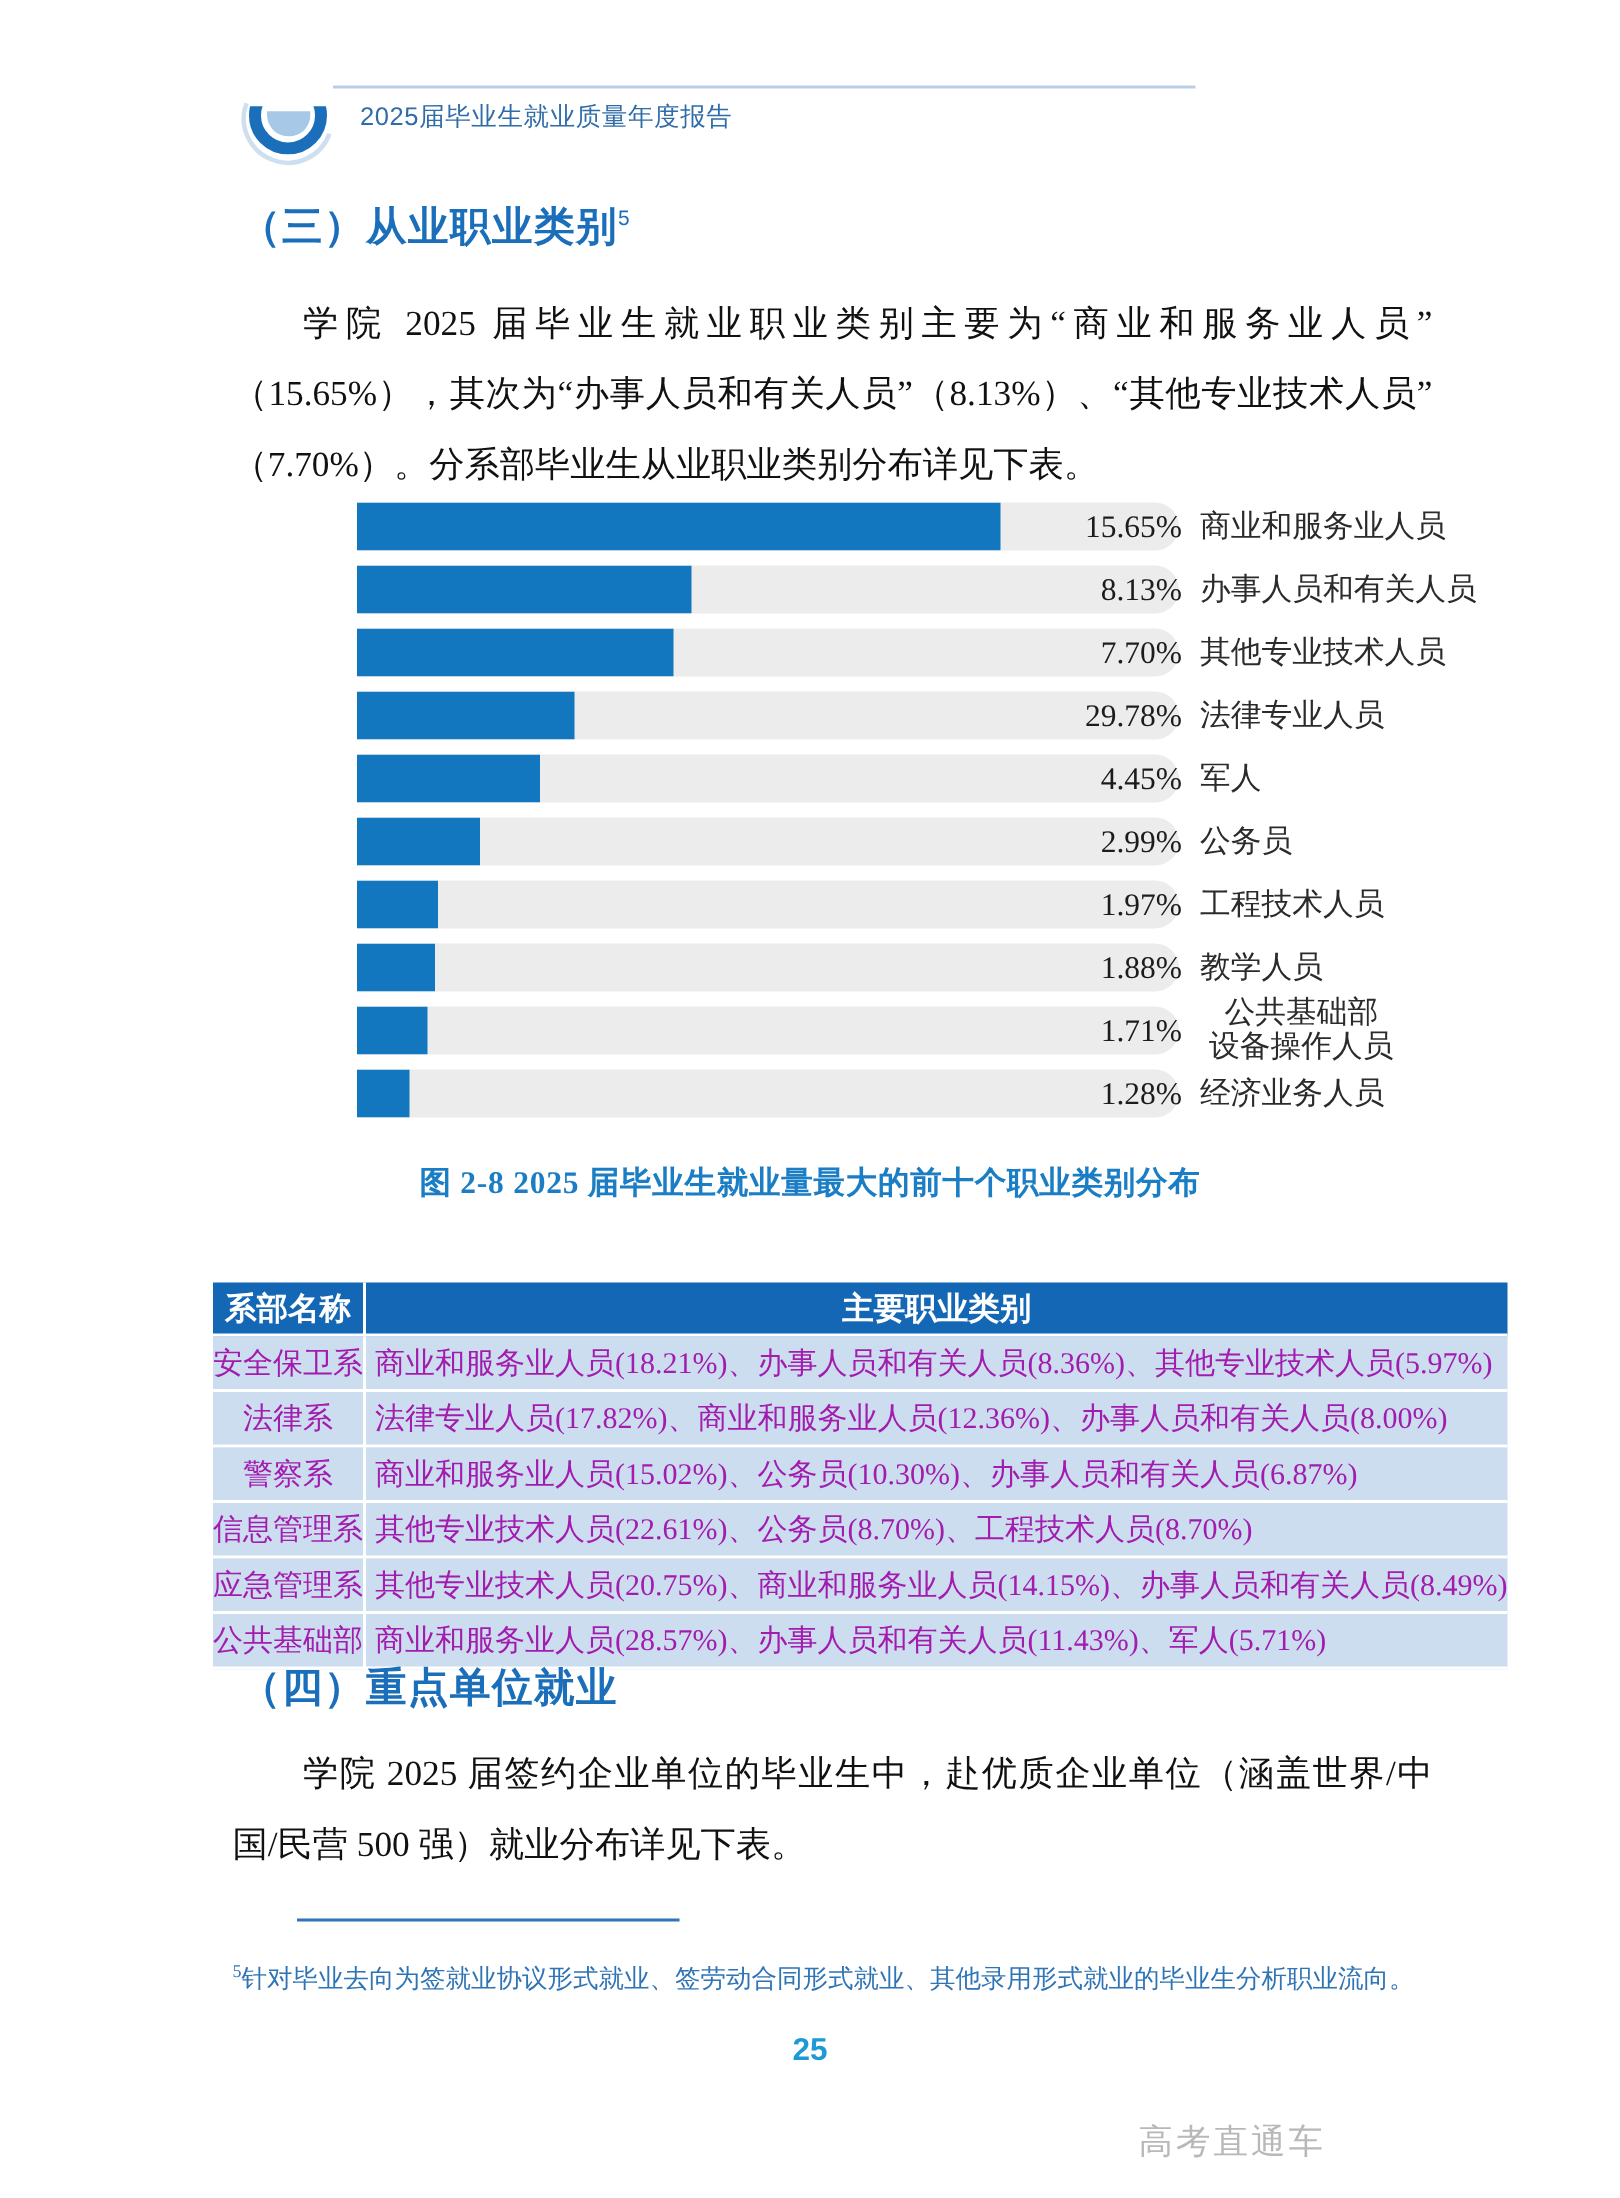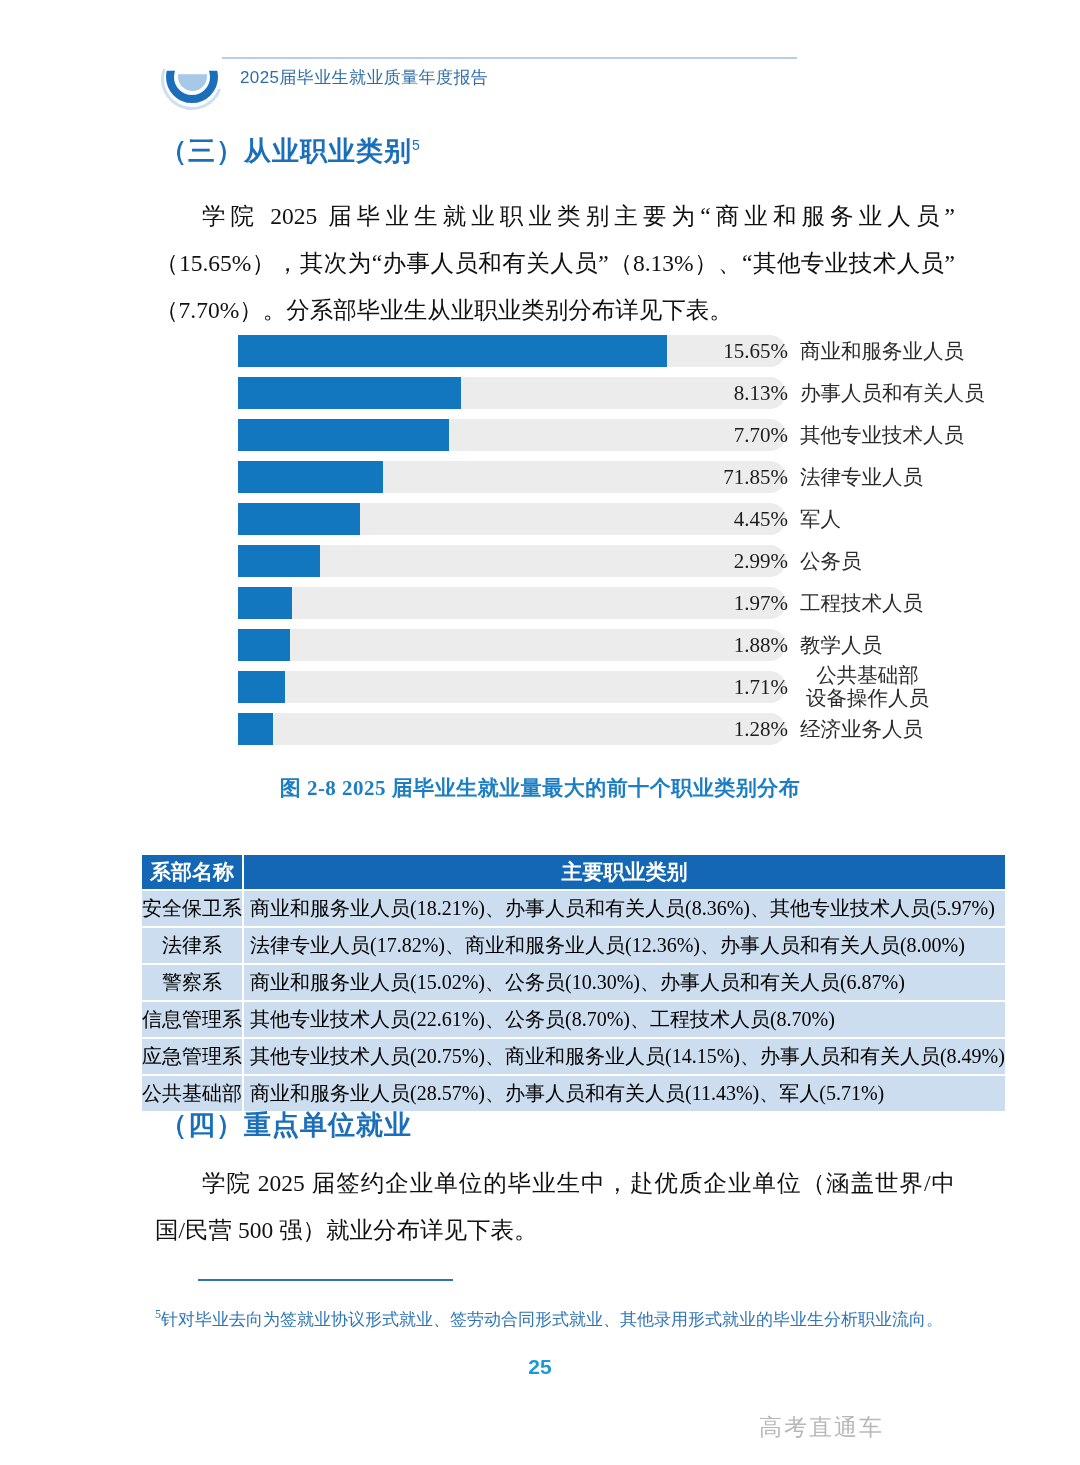--- a/index.html
+++ b/index.html
@@ -215,21 +215,21 @@
     font-size: 21px;
     height: 36px;
     text-align: center;
     border-bottom: 2px solid #ffffff;
   }
   .data-table thead th.col-dept { width: 112px; border-right: 2px solid #ffffff; }
   .data-table tbody td {
     background: #ccddef;
     height: 37px;
     border-bottom: 2px solid #ffffff;
-    color: #000000;
+    color: #a21caf;
   }
   .data-table tbody td.dept {
     width: 112px;
     text-align: center;
     border-right: 2px solid #ffffff;
     white-space: nowrap;
   }
   .data-table tbody td.cats {
     text-align: left;
     padding-left: 6px;
@@ -321,21 +321,21 @@
         <div class="bar-track">
           <div class="bar-fill" style="width: 210.98px; background: rgb(18, 119, 190);"></div>
         </div>
         <div class="bar-value">7.70%</div>
         <div class="bar-label">其他专业技术人员</div>
       </div>
       <div class="bar-row">
         <div class="bar-track">
           <div class="bar-fill" style="width: 145.22px; background: rgb(18, 119, 190);"></div>
         </div>
-        <div class="bar-value">71.85%</div>
+        <div class="bar-value">29.78%</div>
         <div class="bar-label">法律专业人员</div>
       </div>
       <div class="bar-row">
         <div class="bar-track">
           <div class="bar-fill" style="width: 121.93px; background: rgb(18, 119, 190);"></div>
         </div>
         <div class="bar-value">4.45%</div>
         <div class="bar-label">军人</div>
       </div>
       <div class="bar-row">

